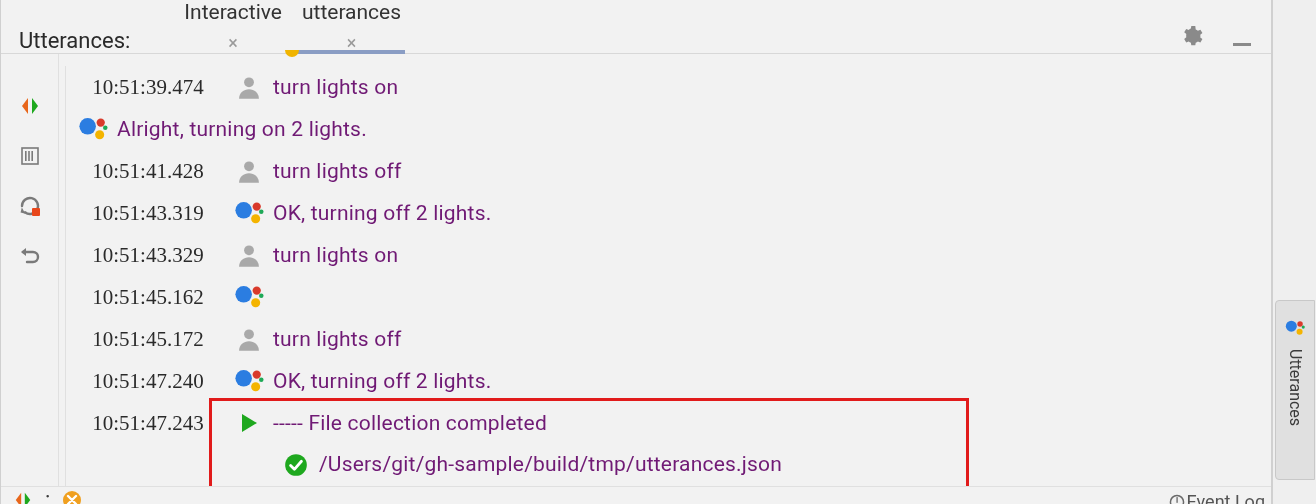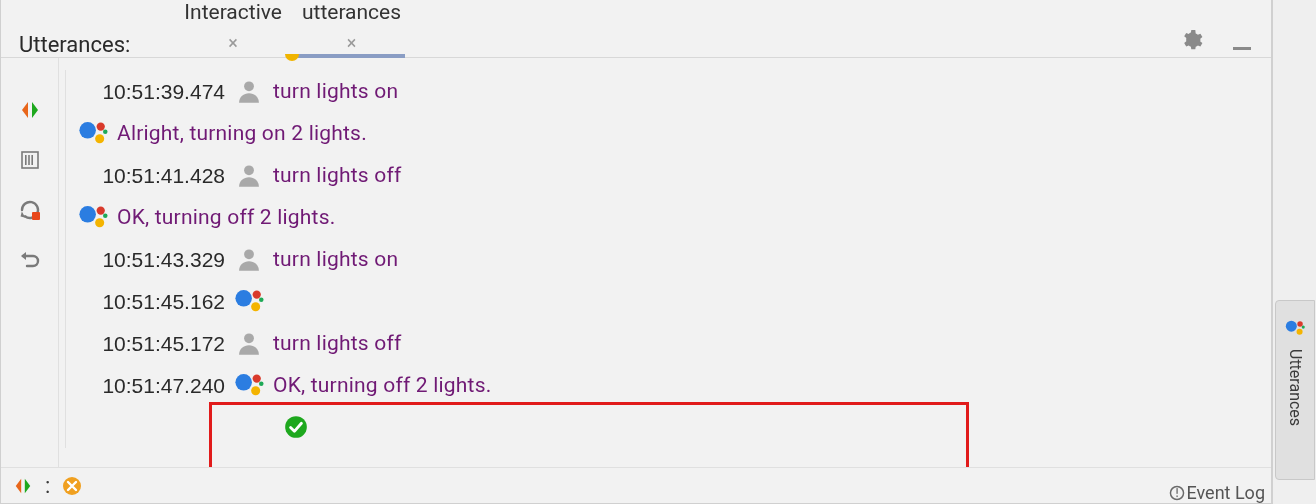--- a/index.html
+++ b/index.html
@@ -40,21 +40,21 @@
 
   .body { flex: 1 1 auto; display: flex; position: relative; }
   .gutter { width: 58px; border-right: 1px solid #e0e0e0; display: flex; flex-direction: column; align-items: center; gap: 26px; padding-top: 40px; }
   .gutter .ico, .status-left .ico { width: 24px; height: 24px; display:flex; align-items:center; justify-content:center; }
   .footer-right { position:absolute; right:6px; bottom:0px; font-size:18px; color:#555; display:flex; align-items:center; }
 
   .console { flex: 1 1 auto; padding: 12px 0 0 6px; position: relative; font-size: 21px; line-height: 1.0; }
   .console-inner { position: relative; padding-left: 4px; }
   .console-inner::before { content:""; position:absolute; left:0; top:0; bottom:0; width:1px; background:#e0e0e0; }
   .row { display: flex; align-items: center; height: 42px; }
-  .ts { width: 156px; font-variant-numeric: tabular-nums; font-family: Liberation Sans, sans-serif; font-size: 21px; color: #2a2a2a; text-align: right; padding-left: 2px; }
+  .ts { width: 156px; font-variant-numeric: tabular-nums; font-family: Liberation Serif, serif; font-size: 21px; color: #2a2a2a; text-align: center; padding-left: 2px; }
   .iconcell { width: 48px; display:flex; align-items:center; justify-content:center; }
   .msg { flex: 1 1 auto; color: #701a75; letter-spacing: 0.2px; }
   .msg.indent { padding-left: 58px; }
   .partial-dot { position:absolute; top:-4px; left:226px; width:14px; height:7px; border-radius:0 0 14px 14px; background:#f0b400; }
 
   .highlight-box {
     position: absolute; border: 3px solid #e11b1b; pointer-events: none;
   }
 
   .status { height: 36px; border-top: 1px solid #e0e0e0; display:flex; align-items:center; padding: 0 10px; gap: 10px; position:relative; background:#f2f2f2; }
@@ -153,20 +153,21 @@
               <div class="ts">10:51:41.428</div>
               <div class="iconcell">
   <svg width="28" height="28" viewBox="0 0 24 24">
                   <circle cx="12" cy="8" r="4.2" fill="#a9a9a9"></circle>
                   <path d="M3.5 22c0-5 4-8 8.5-8s8.5 3 8.5 8z" fill="#a9a9a9"></path>
                 </svg>
 </div>
               <div class="msg">turn lights off</div>
             </div>
             <div class="row">
+              <div class="ts">10:51:43.319</div>
               <div class="iconcell">
   <svg width="32" height="32" viewBox="0 0 24 24">
                   <circle cx="8" cy="10" r="6.2" fill="#2b7de1"></circle>
                   <circle cx="17.8" cy="7.2" r="3.1" fill="#d93a2b"></circle>
                   <circle cx="17" cy="16.3" r="3.4" fill="#f4b400"></circle>
                   <circle cx="21.2" cy="11" r="1.7" fill="#1ea957"></circle>
                 </svg>
 </div>
               <div class="msg">OK, turning off 2 lights.</div>
             </div>
@@ -205,29 +206,38 @@
               <div class="ts">10:51:47.240</div>
               <div class="iconcell">
   <svg width="32" height="32" viewBox="0 0 24 24">
                   <circle cx="8" cy="10" r="6.2" fill="#2b7de1"></circle>
                   <circle cx="17.8" cy="7.2" r="3.1" fill="#d93a2b"></circle>
                   <circle cx="17" cy="16.3" r="3.4" fill="#f4b400"></circle>
                   <circle cx="21.2" cy="11" r="1.7" fill="#1ea957"></circle>
                 </svg>
 </div>
               <div class="msg">OK, turning off 2 lights.</div>
+            </div>
+            <div class="row">
+              <div class="ts">10:51:47.243</div>
+              <div class="iconcell">
+  <svg width="24" height="24" viewBox="0 0 24 24">
+                  <path d="M5 3 L20 12 L5 21 Z" fill="#1ea81e"></path>
+                </svg>
+</div>
+              <div class="msg">----- File collection completed</div>
             </div>
             <div class="row">
               <div class="ts"></div>
               <div class="msg indent"><span style="display: inline-flex; vertical-align: middle; margin-right: 10px;">
   <svg width="26" height="26" viewBox="0 0 24 24">
                     <circle cx="12" cy="12" r="10" fill="#1ea81e"></circle>
                     <path d="M7 12.5 L10.5 16 L17 8.5" fill="none" stroke="#fff" stroke-width="2.6" stroke-linecap="round" stroke-linejoin="round"></path>
                   </svg>
-</span></div>
+</span><span>/Users/git/gh-sample/build/tmp/utterances.json</span></div>
             </div>
           </div>
         <div class="highlight-box" style="left:150px; top:344px; width:760px; height:92px;"></div>
       </div>
     </div>
 
     <div class="status">
       <div class="status-left">
         <span class="ico">
           <svg width="20" height="20" viewBox="0 0 22 22">

